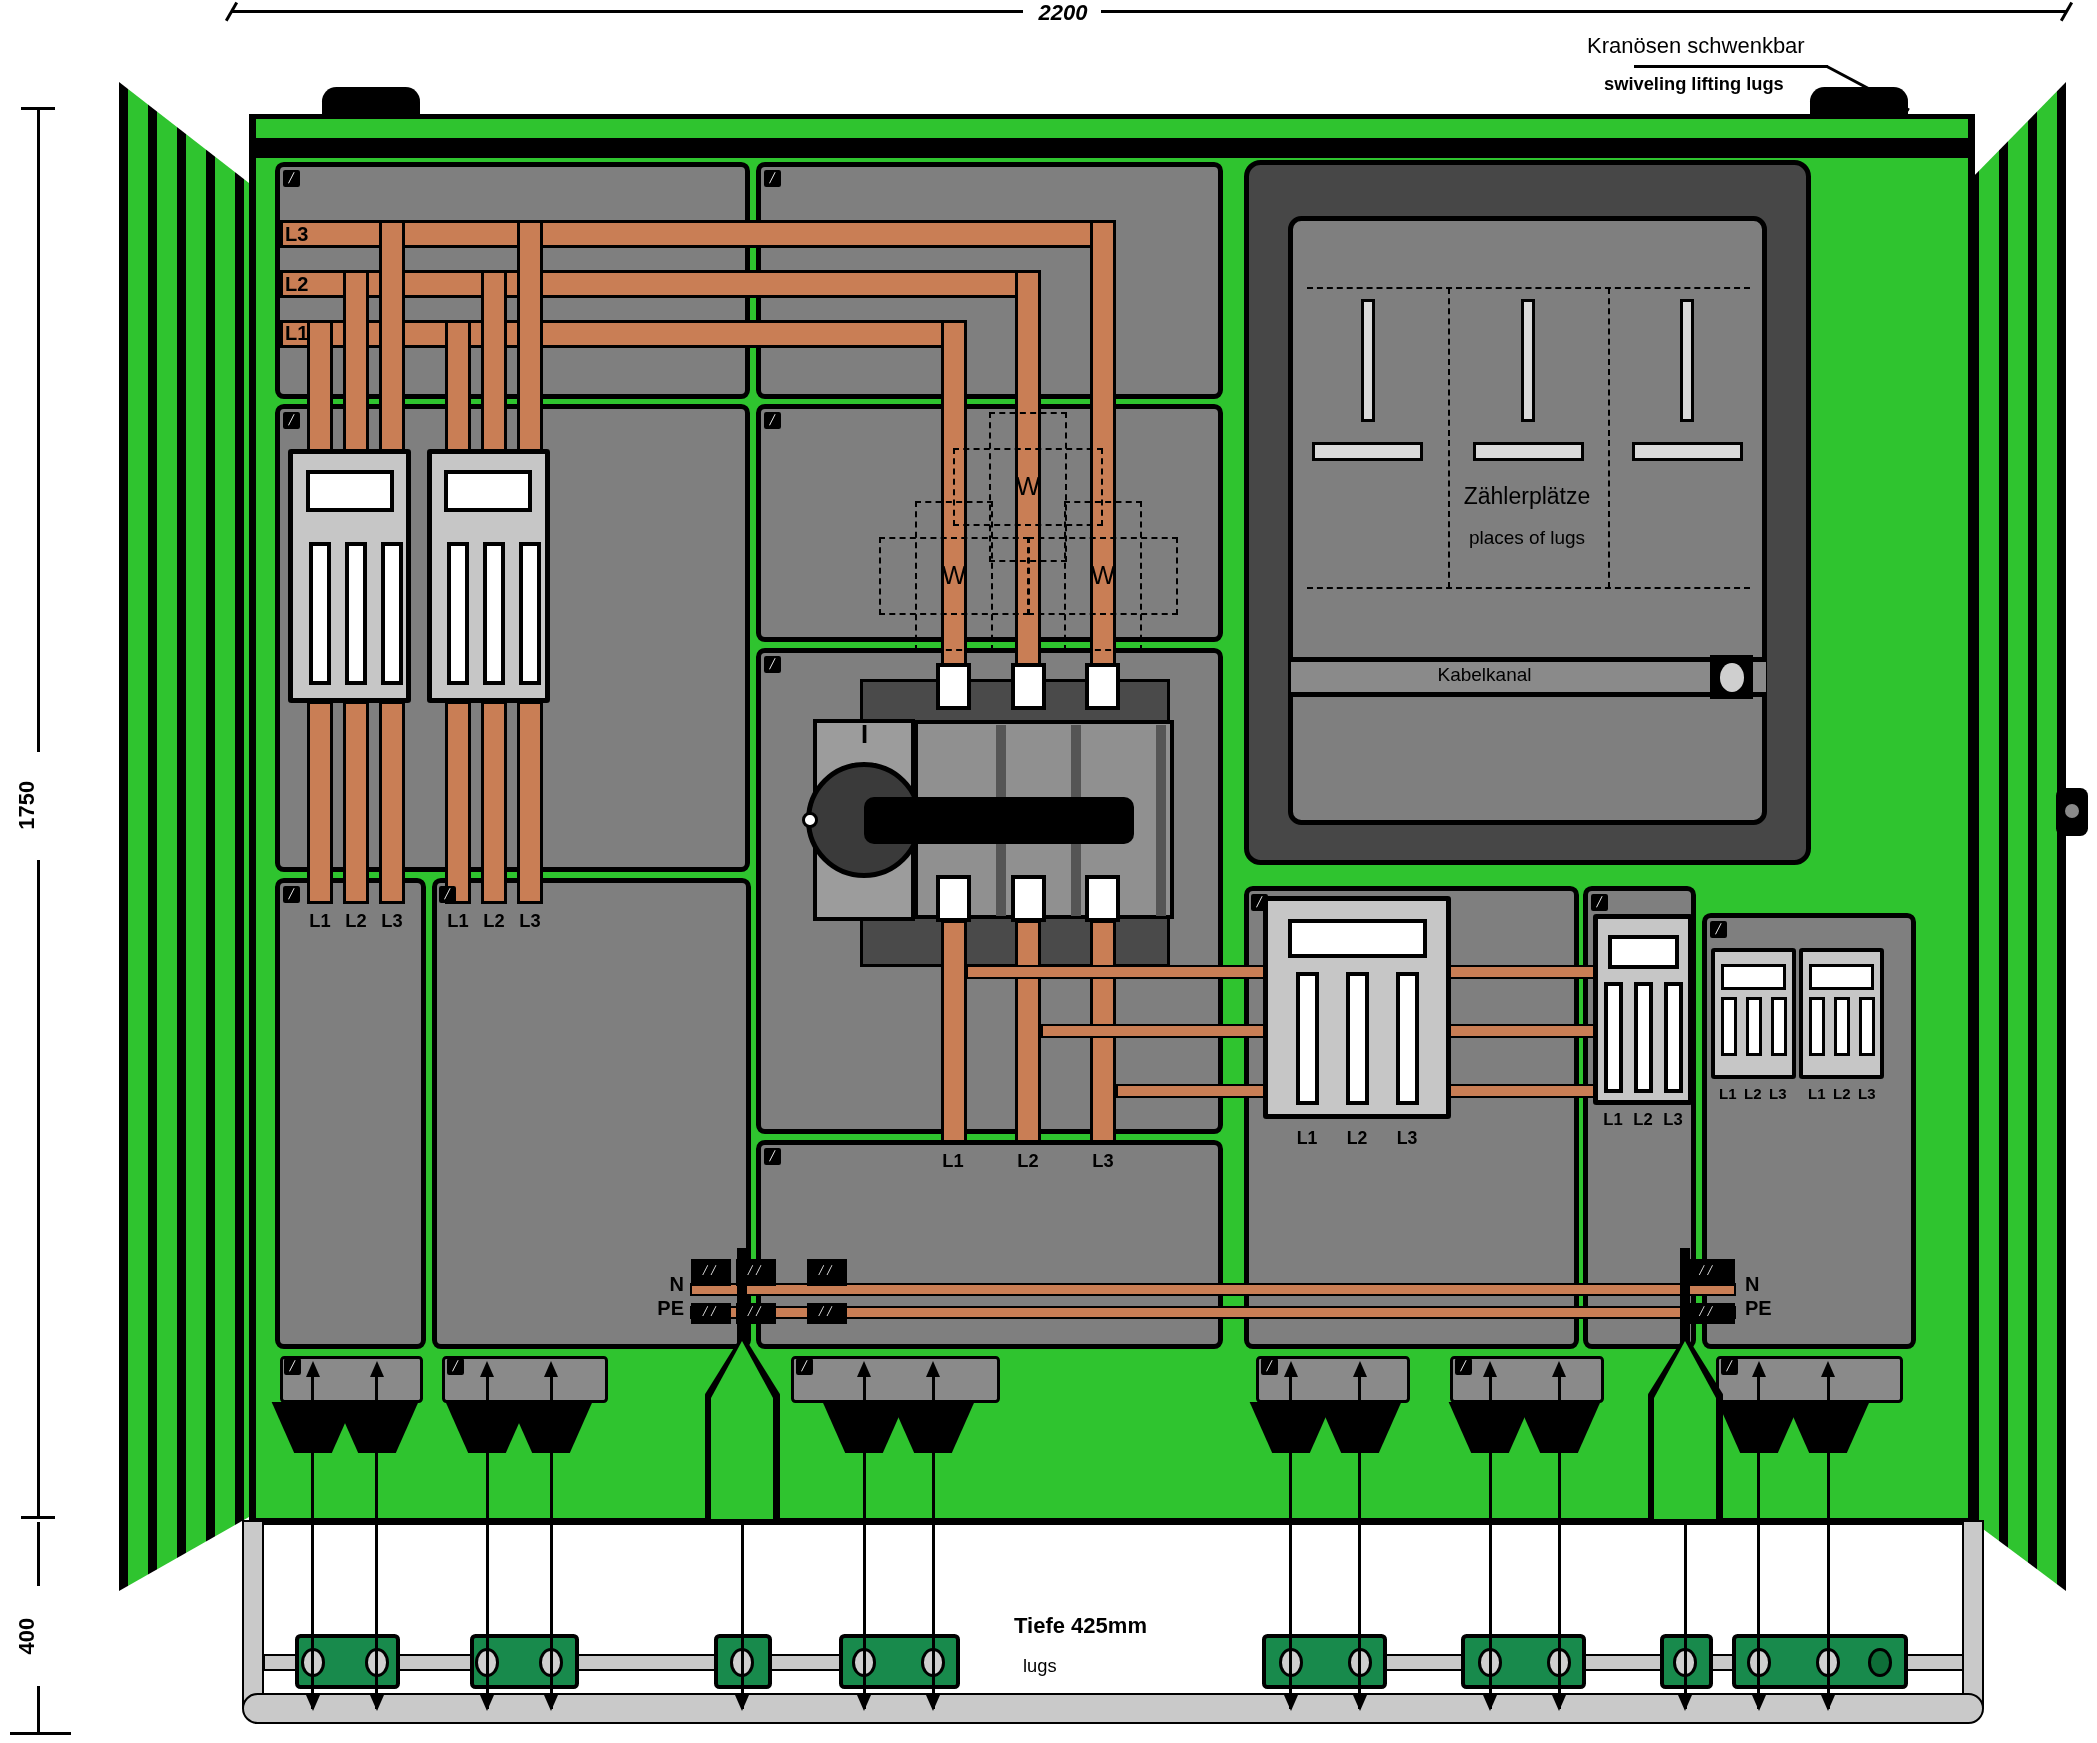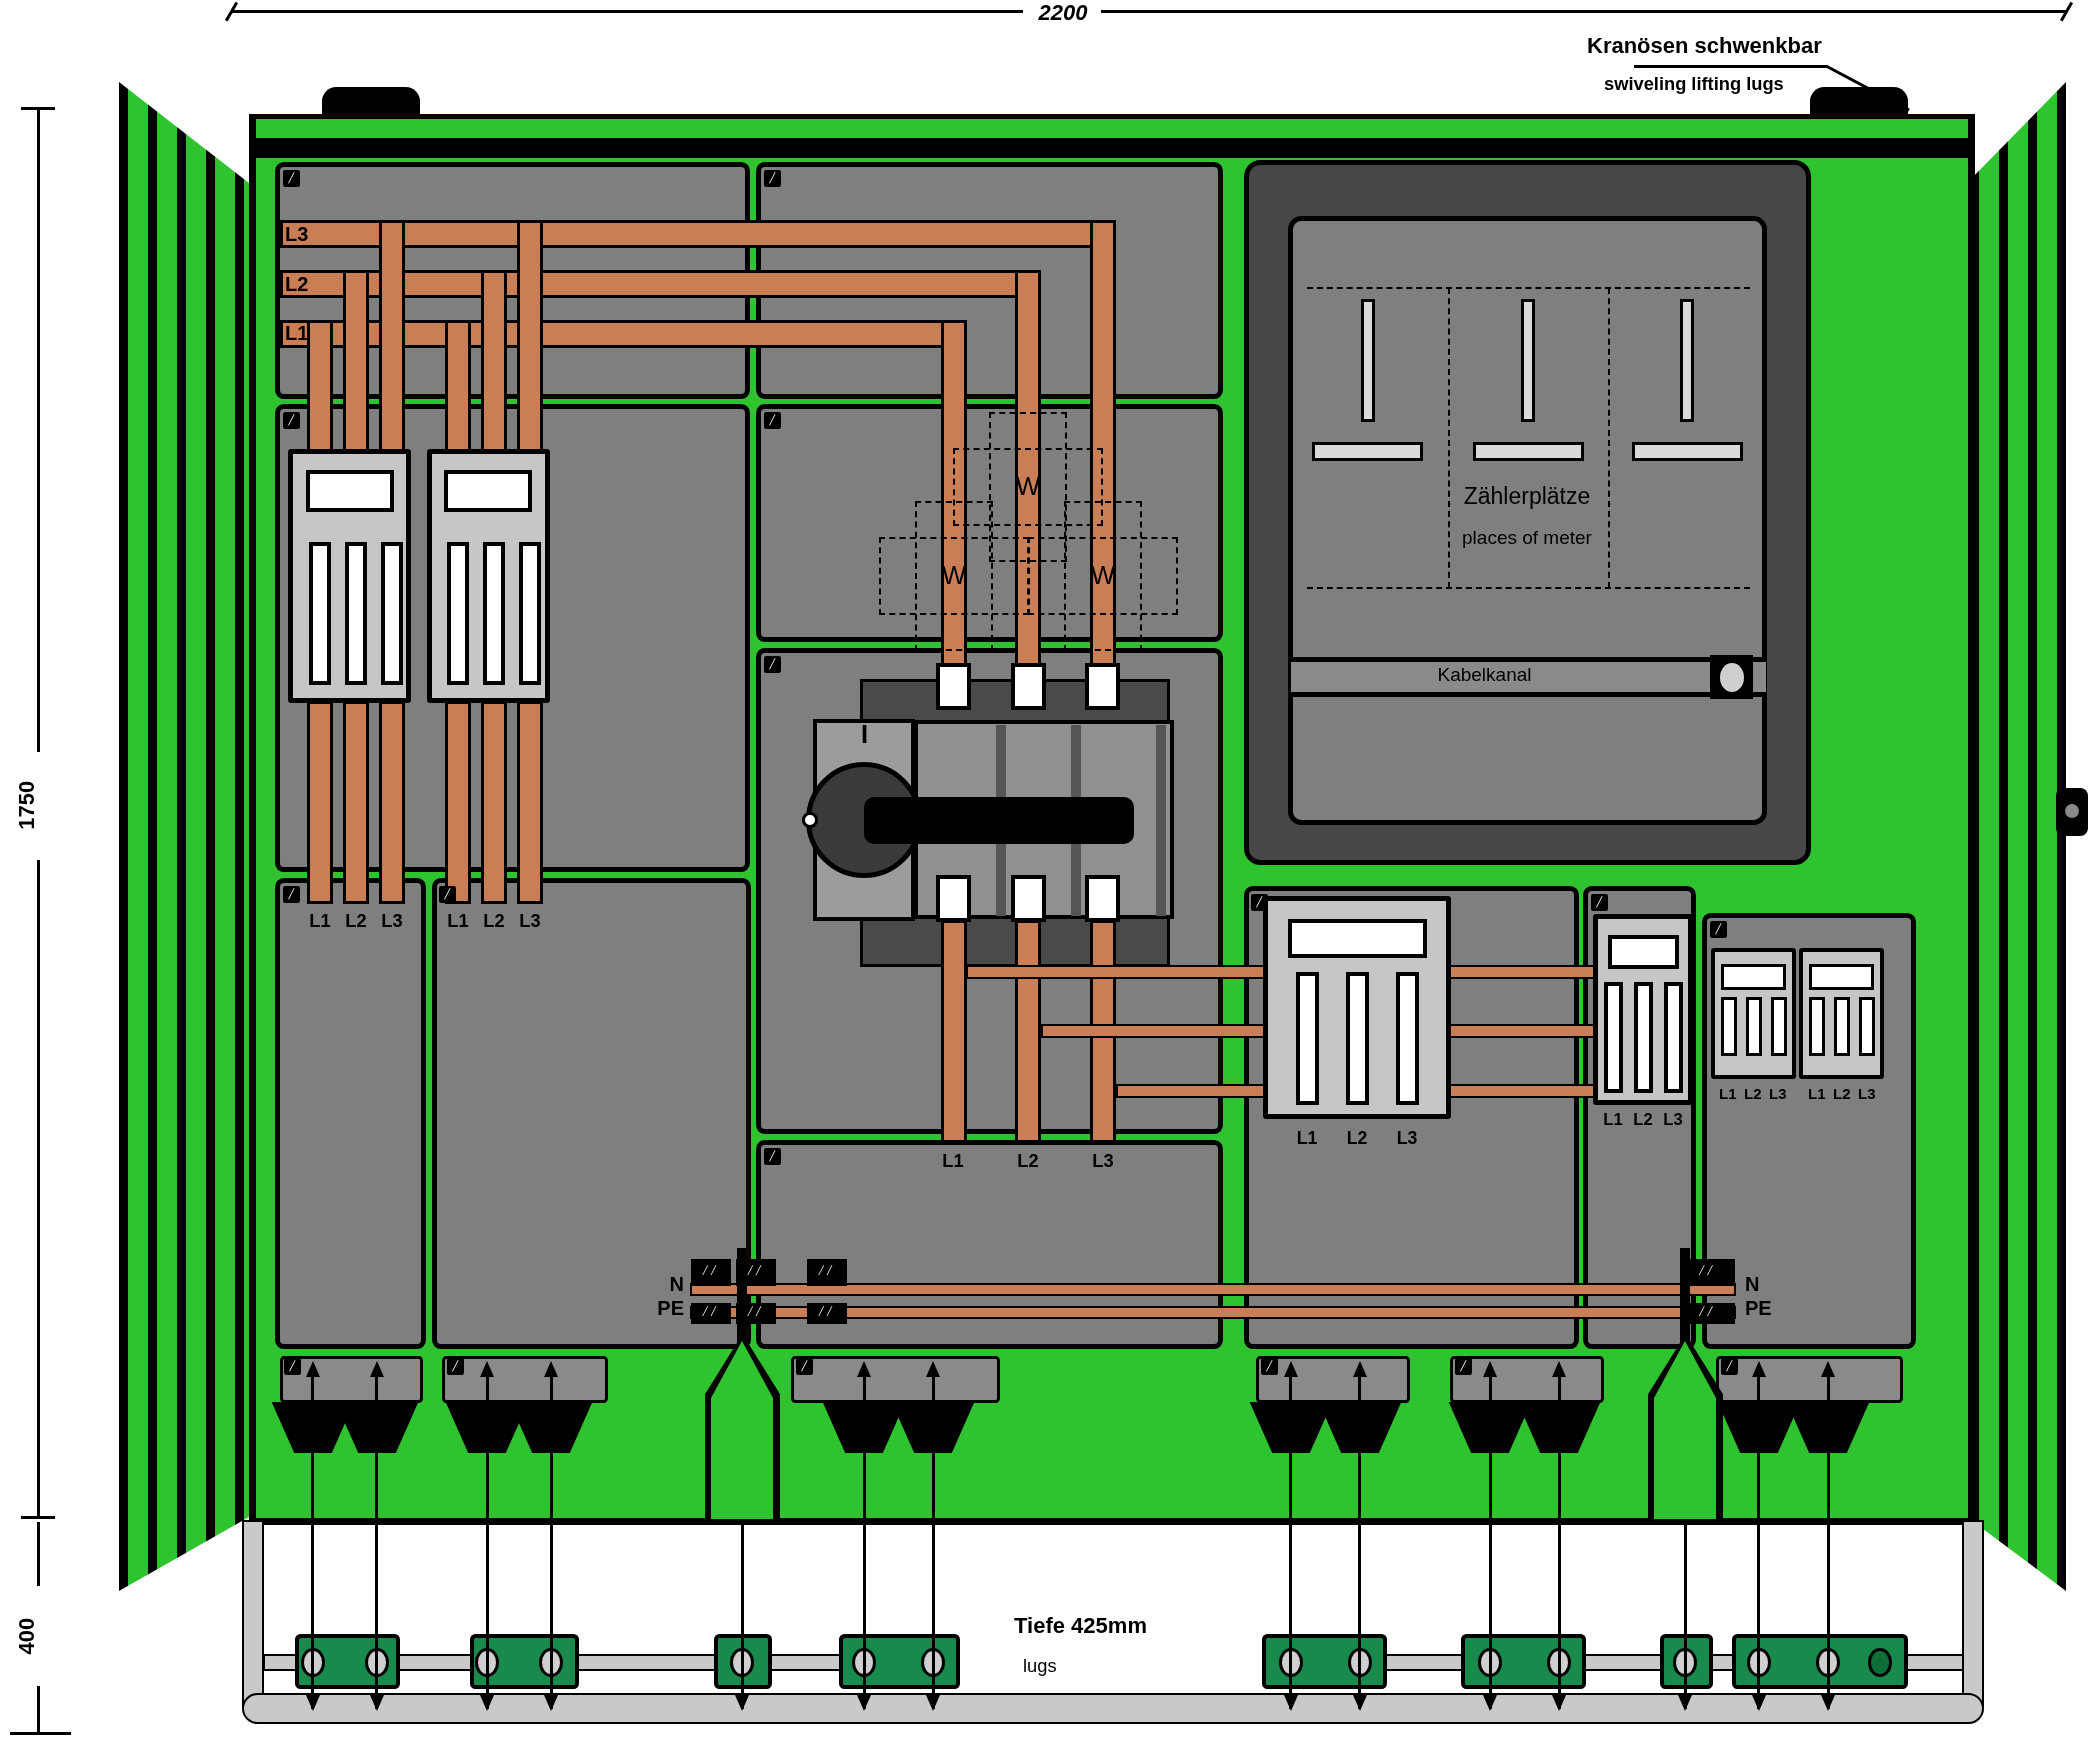--- a/index.html
+++ b/index.html
@@ -53,21 +53,21 @@
   <div class="dline" style="left:37px;top:860px;width:2.8px;height:657px;"></div>
   <div class="dline" style="left:21px;top:107px;width:34px;height:2.8px;"></div>
   <div class="dline" style="left:21px;top:1516px;width:34px;height:2.8px;"></div>
   <div class="dimtxt" style="left:-17.7px;top:793px;width:89px;height:24.4px;transform:rotate(-90deg);">1750</div>
 
   <div class="dline" style="left:37px;top:1522px;width:2.8px;height:64px;"></div>
   <div class="dline" style="left:37px;top:1686px;width:2.8px;height:48px;"></div>
   <div class="dline" style="left:10px;top:1732px;width:61px;height:2.8px;"></div>
   <div class="dimtxt" style="left:-17.7px;top:1624px;width:89px;height:24.4px;transform:rotate(-90deg);">400</div>
 
-  <div class="abs" style="left:1587px;top:33px;font-size:22px;font-weight:bold;">Kranösen schwenkbar</div>
+  <div class="abs" style="left:1587px;top:33px;font-size:22px;font-weight:normal;">Kranösen schwenkbar</div>
   <div class="dline" style="left:1634px;top:65px;width:194px;height:2.8px;"></div>
   <div class="abs" style="left:1604px;top:73px;font-size:18.3px;font-weight:bold;">swiveling lifting lugs</div>
   <div class="dline" style="left:1827px;top:65px;width:93px;height:2.8px;transform:rotate(28deg);transform-origin:left center;"></div>
 
   <div class="abs" style="left:119px;top:82px;width:130px;height:1509px;
               background:repeating-linear-gradient(90deg,#000 0 8.9px,#2fc42f 8.9px 29px);
               clip-path:polygon(0 0,100% 6.7%,100% 95.1%,0 100%);"></div>
   <div class="abs" style="left:1967px;top:82px;width:99px;height:1509px;
               background:repeating-linear-gradient(270deg,#000 0 8.9px,#2fc42f 8.9px 29px);
               clip-path:polygon(0 6.7%,100% 0,100% 100%,0 95.1%);"></div>
@@ -104,21 +104,21 @@
   <div class="meter-dash-h" style="left:1307px;top:587px;width:443px;"></div>
   <div class="meter-dash-v" style="left:1448px;top:288px;height:300px;"></div>
   <div class="meter-dash-v" style="left:1608px;top:288px;height:300px;"></div>
   <div class="slot-g" style="left:1361px;top:299px;width:14.4px;height:123px;"></div>
   <div class="slot-g" style="left:1521px;top:299px;width:14.4px;height:123px;"></div>
   <div class="slot-g" style="left:1680px;top:299px;width:14.4px;height:123px;"></div>
   <div class="slot-g" style="left:1312px;top:442px;width:111px;height:19px;"></div>
   <div class="slot-g" style="left:1473px;top:442px;width:111px;height:19px;"></div>
   <div class="slot-g" style="left:1632px;top:442px;width:111px;height:19px;"></div>
   <div class="abs" style="left:1343px;top:483px;width:368px;text-align:center;font-size:23px;">Zählerplätze</div>
-  <div class="abs" style="left:1343px;top:527px;width:368px;text-align:center;font-size:19px;">places of meter</div>
+  <div class="abs" style="left:1343px;top:527px;width:368px;text-align:center;font-size:19px;">places of lugs</div>
   <div class="abs" style="left:1291px;top:657px;width:475px;height:40px;background:#8a8a8a;border-top:5px solid #000;border-bottom:5px solid #000;"></div>
   <div class="abs" style="left:1346px;top:664px;width:277px;text-align:center;font-size:19px;">Kabelkanal</div>
   <div class="abs" style="left:1710px;top:655px;width:43px;height:44px;background:#000;"></div>
   <div class="abs" style="left:1720px;top:663px;width:24.4px;height:29px;background:#cfcfcf;border-radius:50%;"></div>
 
   <div class="cu" style="left:280px;top:220px;width:835px;height:28px;"></div>
   <div class="cu" style="left:280px;top:270px;width:760px;height:28px;"></div>
   <div class="cu" style="left:280px;top:320px;width:685px;height:28px;"></div>
   <div class="abs" style="left:285px;top:223px;font-size:20px;font-weight:bold;">L3</div>
   <div class="abs" style="left:285px;top:273px;font-size:20px;font-weight:bold;">L2</div>

